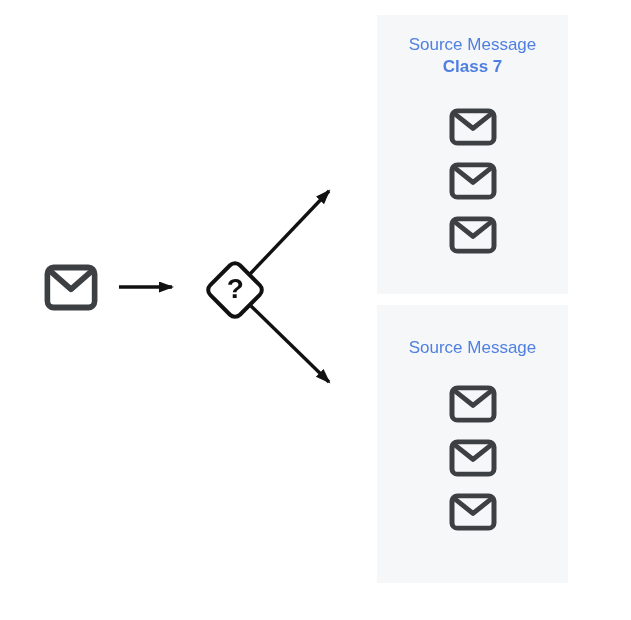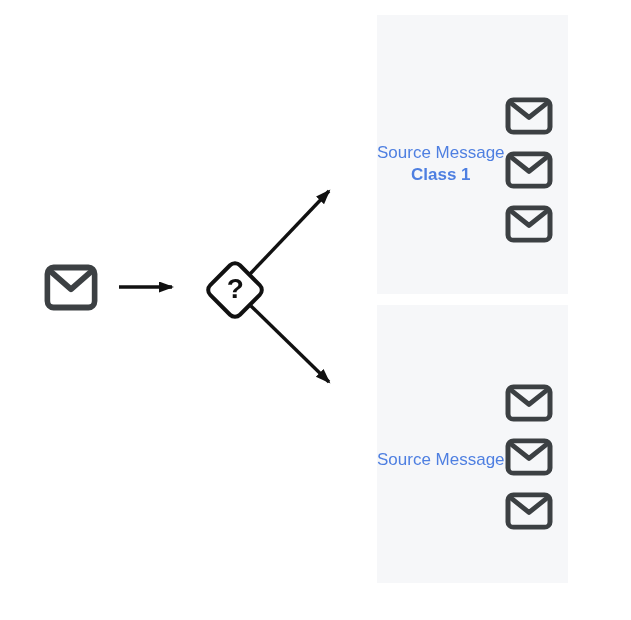--- a/index.html
+++ b/index.html
@@ -34,21 +34,21 @@
   }
   .diamond .qmark{
     transform:rotate(-45deg);
     font-size:28px;font-weight:700;color:var(--line-black,#111);
     line-height:1;margin-top:-2px;
   }
   
   .panel{
     position:absolute;left:377px;width:191px;
     background:var(--panel-bg,#f6f7f9);
-    display:flex;flex-direction:row;align-items:center;
+    display:flex;flex-direction:column;align-items:center;
     box-sizing:border-box;
   }
   .panel--top{top:15px;height:279px;}
   .panel--bottom{top:305px;height:278px;}
   .panel-header{text-align:center;font-size:17px;line-height:1.3;color:var(--accent-blue,#4e7fe1);}
   .panel--top .panel-header{margin-top:19px;}
   .panel--bottom .panel-header{margin-top:32px;}
   .panel-title{font-weight:400;}
   .panel-subtitle{font-weight:700;}
   .env-stack{display:flex;flex-direction:column;align-items:center;gap:16px;}
@@ -79,21 +79,21 @@
     </svg>
   </span>
 
   <div class="diamond">
     <span class="qmark">?</span>
   </div>
 
   <div class="panel panel--top">
     <div class="panel-header">
       <div class="panel-title">Source Message</div>
-      <div class="panel-subtitle">Class 1</div>
+      <div class="panel-subtitle">Class 7</div>
     </div>
     <div class="env-stack">
   <span class="env">
     <svg class="env-svg" viewBox="0 0 48 40" preserveAspectRatio="none" aria-hidden="true">
       <rect class="env-shape" x="3" y="3" width="42" height="34" rx="5.5"></rect>
       <path class="env-shape" d="M5 5.5 L24 21.5 L43 5.5"></path>
     </svg>
   </span>
 
   <span class="env">

